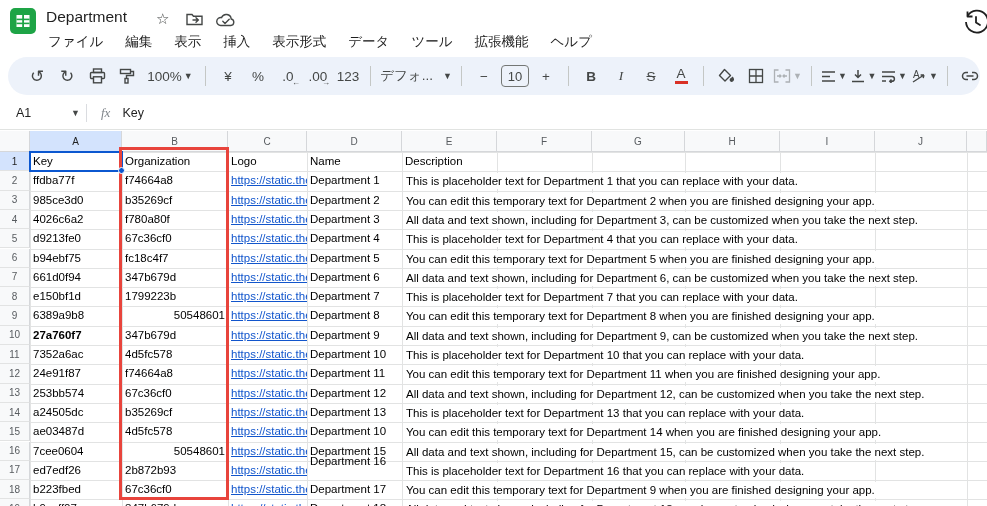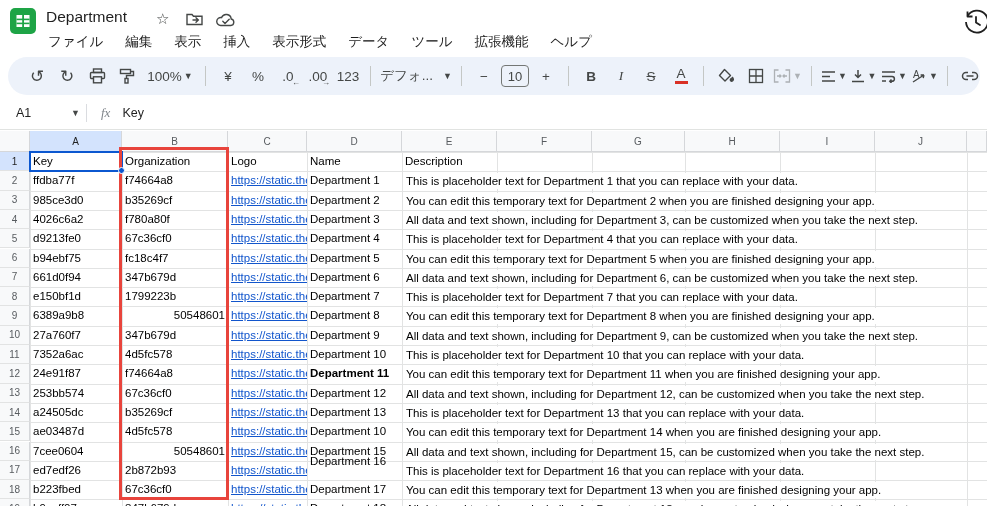--- a/index.html
+++ b/index.html
@@ -341,34 +341,34 @@
       <div class="cell " style="left: 30px; top: 156.1px; width: 92px; height: 19.3px; line-height: 19.3px;">e150bf1d</div>
       <div class="cell " style="left: 122px; top: 156.1px; width: 106px; height: 19.3px; line-height: 19.3px;">1799223b</div>
       <div class="cell link" style="left: 228px; top: 156.1px; width: 79px; height: 19.3px; line-height: 19.3px;">https://static.ther</div>
       <div class="cell " style="left: 307px; top: 156.1px; width: 95px; height: 19.3px; line-height: 19.3px;">Department 7</div>
       <div class="desc" style="left: 403px; top: 158.1px; height: 16px;">This is placeholder text for Department 7 that you can replace with your data.</div>
       <div class="cell " style="left: 30px; top: 175.4px; width: 92px; height: 19.3px; line-height: 19.3px;">6389a9b8</div>
       <div class="cell num" style="left: 122px; top: 175.4px; width: 106px; height: 19.3px; line-height: 19.3px;">50548601</div>
       <div class="cell link" style="left: 228px; top: 175.4px; width: 79px; height: 19.3px; line-height: 19.3px;">https://static.ther</div>
       <div class="cell " style="left: 307px; top: 175.4px; width: 95px; height: 19.3px; line-height: 19.3px;">Department 8</div>
       <div class="desc" style="left: 403px; top: 177.4px; height: 16px;">You can edit this temporary text for Department 8 when you are finished designing your app.</div>
-      <div class="cell " style="left: 30px; top: 194.7px; width: 92px; height: 19.3px; line-height: 19.3px;">27a760f7</div>
+      <div class="cell " style="left: 30px; top: 194.7px; width: 92px; height: 19.3px; line-height: 19.3px; font-weight: bold;">27a760f7</div>
       <div class="cell " style="left: 122px; top: 194.7px; width: 106px; height: 19.3px; line-height: 19.3px;">347b679d</div>
       <div class="cell link" style="left: 228px; top: 194.7px; width: 79px; height: 19.3px; line-height: 19.3px;">https://static.ther</div>
       <div class="cell " style="left: 307px; top: 194.7px; width: 95px; height: 19.3px; line-height: 19.3px;">Department 9</div>
       <div class="desc" style="left: 403px; top: 196.7px; height: 16px;">All data and text shown, including for Department 9, can be customized when you take the next step.</div>
       <div class="cell " style="left: 30px; top: 214px; width: 92px; height: 19.3px; line-height: 19.3px;">7352a6ac</div>
       <div class="cell " style="left: 122px; top: 214px; width: 106px; height: 19.3px; line-height: 19.3px;">4d5fc578</div>
       <div class="cell link" style="left: 228px; top: 214px; width: 79px; height: 19.3px; line-height: 19.3px;">https://static.ther</div>
       <div class="cell " style="left: 307px; top: 214px; width: 95px; height: 19.3px; line-height: 19.3px;">Department 10</div>
       <div class="desc" style="left: 403px; top: 216px; height: 16px;">This is placeholder text for Department 10 that you can replace with your data.</div>
       <div class="cell " style="left: 30px; top: 233.3px; width: 92px; height: 19.3px; line-height: 19.3px;">24e91f87</div>
       <div class="cell " style="left: 122px; top: 233.3px; width: 106px; height: 19.3px; line-height: 19.3px;">f74664a8</div>
       <div class="cell link" style="left: 228px; top: 233.3px; width: 79px; height: 19.3px; line-height: 19.3px;">https://static.ther</div>
-      <div class="cell " style="left: 307px; top: 233.3px; width: 95px; height: 19.3px; line-height: 19.3px; font-weight: bold;">Department 11</div>
+      <div class="cell " style="left: 307px; top: 233.3px; width: 95px; height: 19.3px; line-height: 19.3px;">Department 11</div>
       <div class="desc" style="left: 403px; top: 235.3px; height: 16px;">You can edit this temporary text for Department 11 when you are finished designing your app.</div>
       <div class="cell " style="left: 30px; top: 252.6px; width: 92px; height: 19.3px; line-height: 19.3px;">253bb574</div>
       <div class="cell " style="left: 122px; top: 252.6px; width: 106px; height: 19.3px; line-height: 19.3px;">67c36cf0</div>
       <div class="cell link" style="left: 228px; top: 252.6px; width: 79px; height: 19.3px; line-height: 19.3px;">https://static.ther</div>
       <div class="cell " style="left: 307px; top: 252.6px; width: 95px; height: 19.3px; line-height: 19.3px;">Department 12</div>
       <div class="desc" style="left: 403px; top: 254.6px; height: 16px;">All data and text shown, including for Department 12, can be customized when you take the next step.</div>
       <div class="cell " style="left: 30px; top: 271.9px; width: 92px; height: 19.3px; line-height: 19.3px;">a24505dc</div>
       <div class="cell " style="left: 122px; top: 271.9px; width: 106px; height: 19.3px; line-height: 19.3px;">b35269cf</div>
       <div class="cell link" style="left: 228px; top: 271.9px; width: 79px; height: 19.3px; line-height: 19.3px;">https://static.ther</div>
       <div class="cell " style="left: 307px; top: 271.9px; width: 95px; height: 19.3px; line-height: 19.3px;">Department 13</div>
@@ -385,21 +385,21 @@
       <div class="desc" style="left: 403px; top: 312.5px; height: 16px;">All data and text shown, including for Department 15, can be customized when you take the next step.</div>
       <div class="cell " style="left: 30px; top: 329.8px; width: 92px; height: 19.3px; line-height: 19.3px;">ed7edf26</div>
       <div class="cell " style="left: 122px; top: 329.8px; width: 106px; height: 19.3px; line-height: 19.3px;">2b872b93</div>
       <div class="cell link" style="left: 228px; top: 329.8px; width: 79px; height: 19.3px; line-height: 19.3px;">https://static.ther</div>
       <div class="cell " style="left: 307px; top: 321px; width: 95px; height: 19.3px; line-height: 19.3px;">Department 16</div>
       <div class="desc" style="left: 403px; top: 331.8px; height: 16px;">This is placeholder text for Department 16 that you can replace with your data.</div>
       <div class="cell " style="left: 30px; top: 349.1px; width: 92px; height: 19.3px; line-height: 19.3px;">b223fbed</div>
       <div class="cell " style="left: 122px; top: 349.1px; width: 106px; height: 19.3px; line-height: 19.3px;">67c36cf0</div>
       <div class="cell link" style="left: 228px; top: 349.1px; width: 79px; height: 19.3px; line-height: 19.3px;">https://static.ther</div>
       <div class="cell " style="left: 307px; top: 349.1px; width: 95px; height: 19.3px; line-height: 19.3px;">Department 17</div>
-      <div class="desc" style="left: 403px; top: 351.1px; height: 16px;">You can edit this temporary text for Department 13 when you are finished designing your app.</div>
+      <div class="desc" style="left: 403px; top: 351.1px; height: 16px;">You can edit this temporary text for Department 9 when you are finished designing your app.</div>
       <div class="cell " style="left: 30px; top: 368.4px; width: 92px; height: 19.3px; line-height: 19.3px;">b9acff07</div>
       <div class="cell " style="left: 122px; top: 368.4px; width: 106px; height: 19.3px; line-height: 19.3px;">347b679d</div>
       <div class="cell link" style="left: 228px; top: 368.4px; width: 79px; height: 19.3px; line-height: 19.3px;">https://static.ther</div>
       <div class="cell " style="left: 307px; top: 368.4px; width: 95px; height: 19.3px; line-height: 19.3px;">Department 18</div>
       <div class="desc" style="left: 403px; top: 370.4px; height: 16px;">All data and text shown, including for Department 18, can be customized when you take the next step.</div>
       <div class="" id="sel-box" style="left: 29px; top: 20px; width: 94px; height: 21.3px;"></div>
       <div class="" id="fill-handle" style="left: 118px; top: 36.3px;"></div>
       <div class="" id="red-box" style="left: 119px; top: 16px; width: 110px; height: 353px;"></div>
     </div>
 

